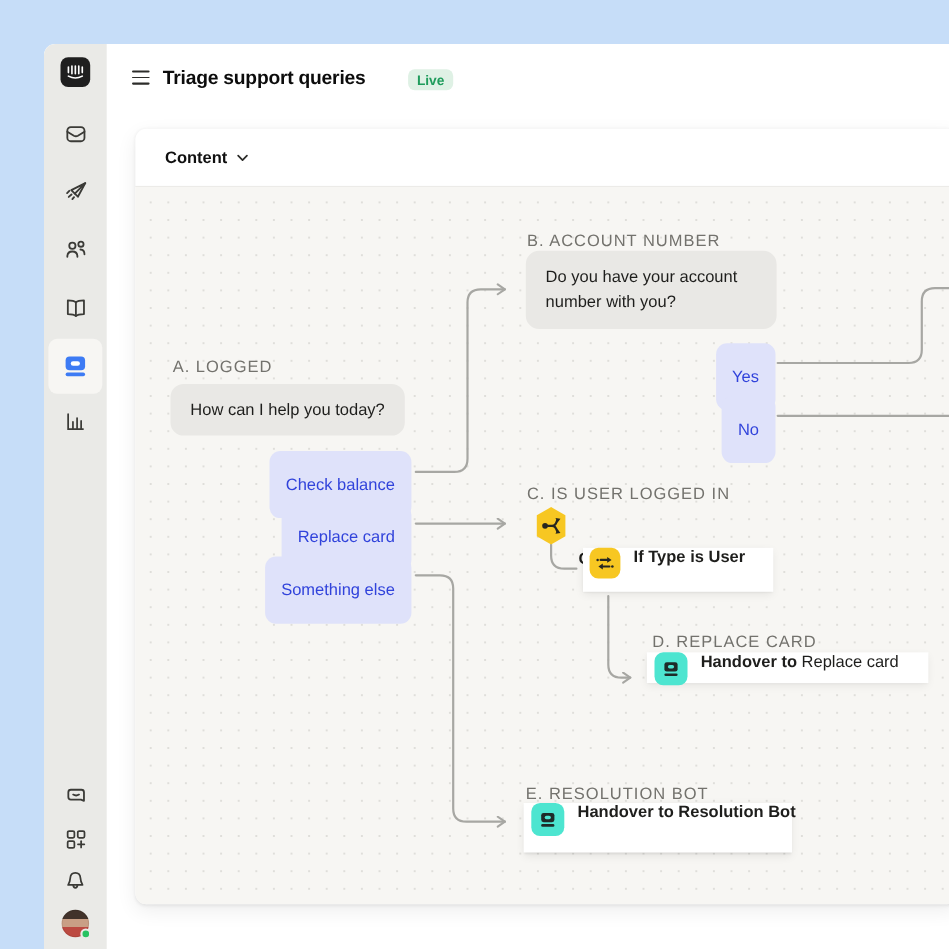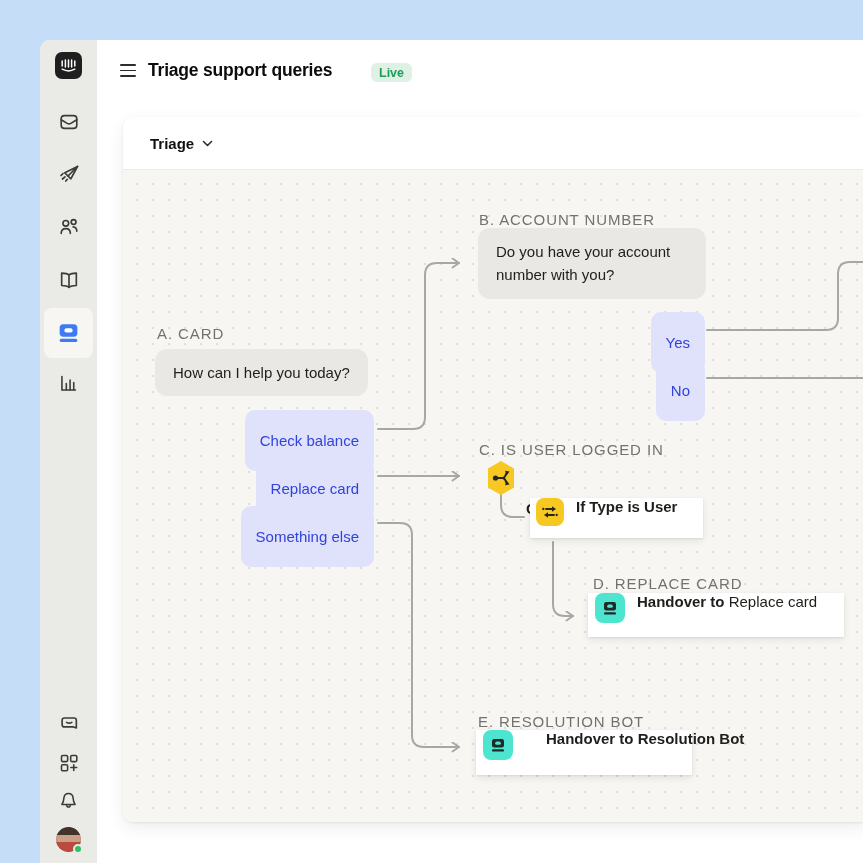--- a/index.html
+++ b/index.html
@@ -222,21 +222,21 @@
   <div class="hdr-menu">
     <span></span>
       <span></span>
       <span></span>
   </div>
   <div class="hdr-title">Triage support queries</div>
   <div class="hdr-badge">Live</div>
 
   <div class="panel">
     <div class="panel-hdr">
-      <span class="lbl">Triage</span>
+      <span class="lbl">Content</span>
       <svg width="11" height="7" viewBox="0 0 11 7">
         <path d="M1.5 1.5 L5.5 5.5 L9.5 1.5" fill="none" stroke="#2D2D2A" stroke-width="1.6" stroke-linecap="round" stroke-linejoin="round"></path>
       </svg>
     </div>
 
     <div class="canvas">
 
       <svg class="wires" width="748" height="652">
         <defs>
           <marker id="arr" markerWidth="11" markerHeight="12" refX="8" refY="5.5" orient="auto" markerUnits="userSpaceOnUse">
@@ -247,21 +247,21 @@
           <path d="M255 259 H290 Q302 259 302 247 V105 Q302 93 314 93 H336" marker-end="url(#arr)"></path>
           <path d="M255 306 H336" marker-end="url(#arr)"></path>
           <path d="M255 353 H277 Q289 353 289 365 V565 Q289 577 301 577 H336" marker-end="url(#arr)"></path>
           <path d="M584 160 H703 Q715 160 715 148 V104 Q715 92 727 92 H752"></path>
           <path d="M584 208 H752"></path>
           <path d="M378 325 V335 Q378 347 390 347 H401"></path>
           <path d="M430 372 V434 Q430 446 442 446 H450" marker-end="url(#arr)"></path>
         </g>
       </svg>
 
-      <div class="node-label" style="left:34px;top:155px;">A. CARD</div>
+      <div class="node-label" style="left:34px;top:155px;">A. LOGGED</div>
       <div class="bubble" style="left:32px;top:179px;white-space:nowrap;">How can I help you today?</div>
       <div class="pill" style="right:497px;top:240px;">Check balance</div>
       <div class="pill" style="right:497px;top:288px;">Replace card</div>
       <div class="pill" style="right:497px;top:336px;">Something else</div>
 
       <div class="node-label" style="left:356px;top:41px;">B. ACCOUNT NUMBER</div>
       <div class="bubble" style="left:355px;top:58px;width:228px;">Do you have your account number with you?</div>
       <div class="pill" style="right:166px;top:142px;">Yes</div>
       <div class="pill" style="right:166px;top:190px;">No</div>
 
@@ -287,33 +287,33 @@
             <circle cx="2.3" cy="6" r="1.15" fill="#262620"></circle>
             <circle cx="15.7" cy="12" r="1.15" fill="#262620"></circle>
             <path d="M11 3.3 L15 6 L11 8.7 Z" fill="#262620"></path>
             <path d="M7 9.3 L3 12 L7 14.7 Z" fill="#262620"></path>
           </svg>
         </div>
         <span class="txt" style="font-weight:bold;">If Type is User</span>
       </div>
 
       <div class="node-label" style="left:470px;top:405px;">D. REPLACE CARD</div>
-      <div class="card" style="left:465px;top:423px;width:256px;height:44px;padding-left:7px;">
+      <div class="card" style="left:465px;top:423px;width:256px;height:28px;padding-left:7px;">
         <div class="icon-sq teal" style="width:30px;height:30px;">
           <svg width="20" height="20" viewBox="0 0 20 20">
             <rect x="4" y="4" width="12" height="8.5" rx="2.2" fill="#1E2B28"></rect>
             <rect x="7.2" y="6.6" width="5.6" height="3.2" rx="1.6" fill="#4DE5D0"></rect>
             <rect x="4" y="14.2" width="12" height="2.4" rx="1.2" fill="#1E2B28"></rect>
           </svg>
         </div>
         <span class="txt"><b>Handover to</b>&nbsp;<span>Replace card</span></span>
       </div>
 
       <div class="node-label" style="left:355px;top:543px;">E. RESOLUTION BOT</div>
-      <div class="card" style="left:353px;top:560px;width:216px;height:45px;padding-left:7px;gap:21px;">
+      <div class="card" style="left:353px;top:560px;width:244px;height:45px;padding-left:7px;">
         <div class="icon-sq teal" style="width:30px;height:30px;">
           <svg width="20" height="20" viewBox="0 0 20 20">
             <rect x="4" y="4" width="12" height="8.5" rx="2.2" fill="#1E2B28"></rect>
             <rect x="7.2" y="6.6" width="5.6" height="3.2" rx="1.6" fill="#4DE5D0"></rect>
             <rect x="4" y="14.2" width="12" height="2.4" rx="1.2" fill="#1E2B28"></rect>
           </svg>
         </div>
         <span class="txt" style="font-weight:bold;">Handover to Resolution Bot</span>
       </div>
 

